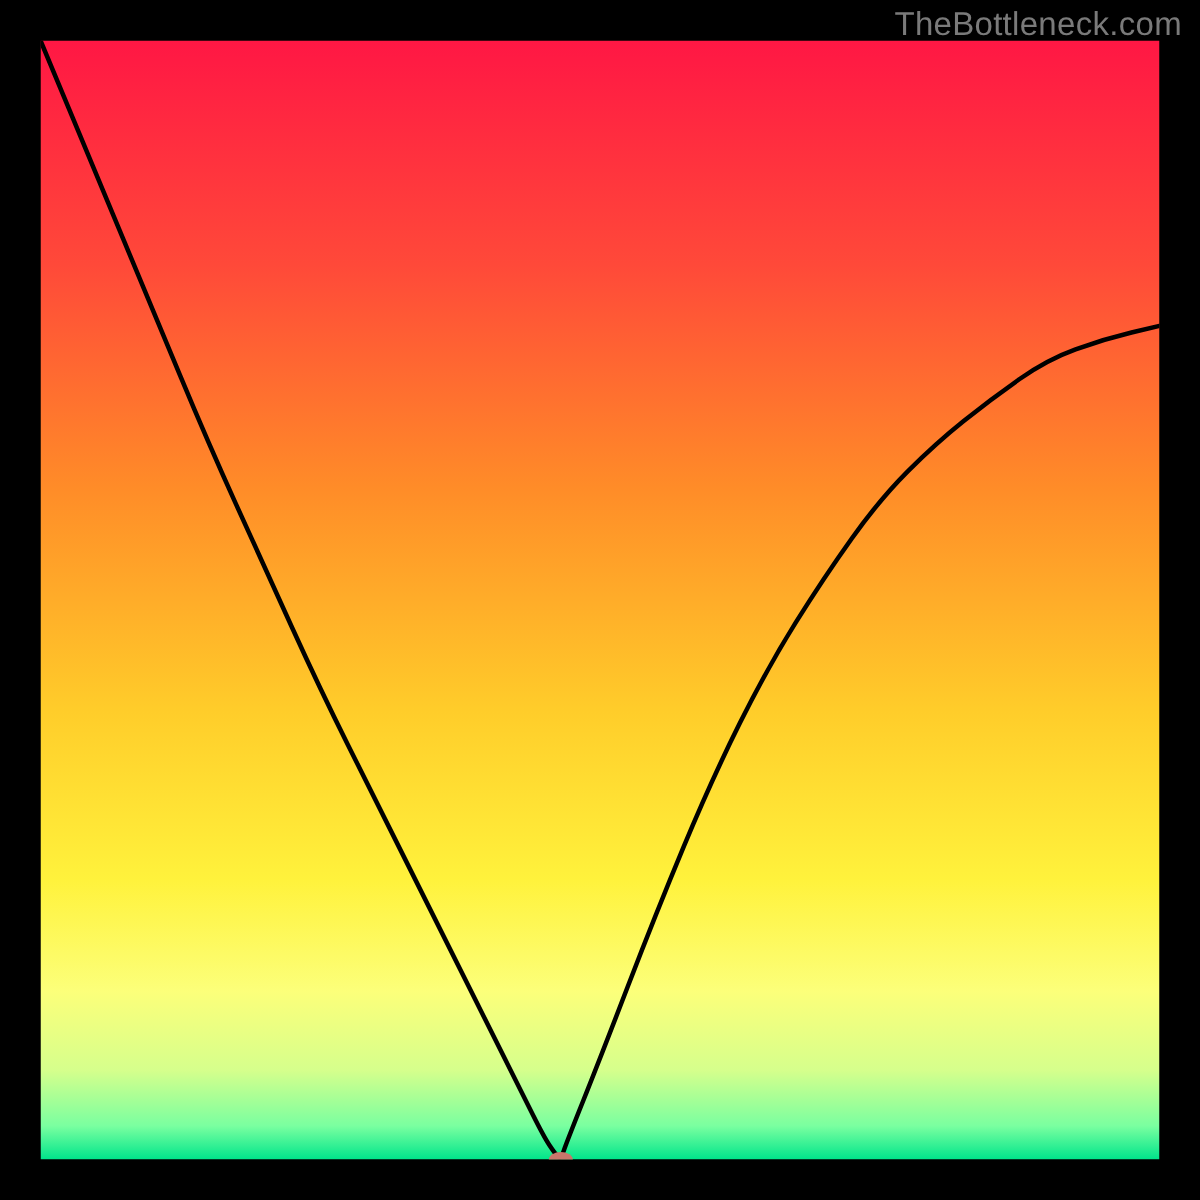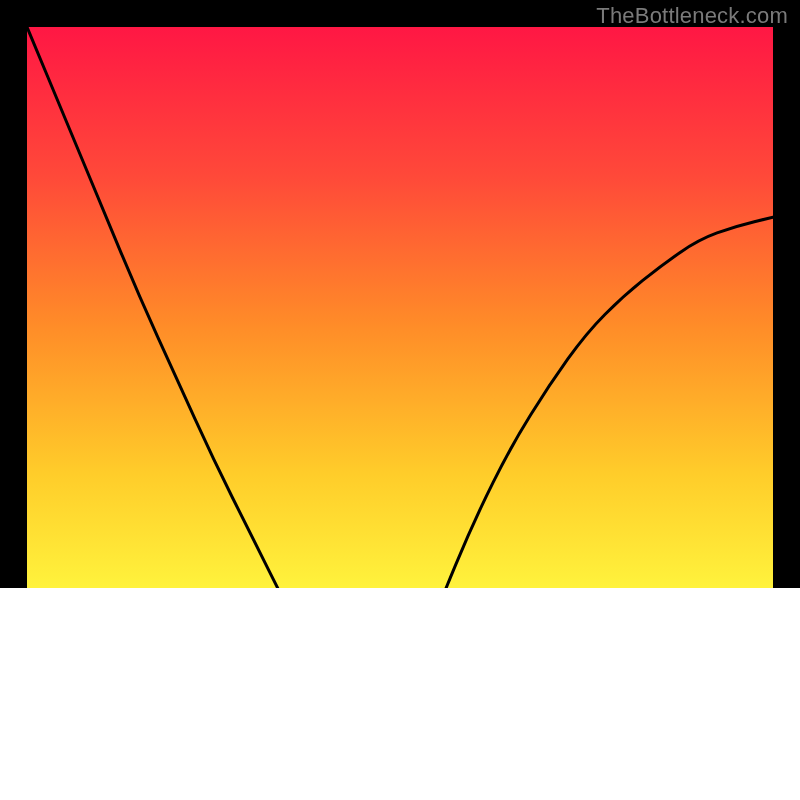--- a/index.html
+++ b/index.html
@@ -2,21 +2,21 @@
 <html><head>
 <meta charset="utf-8">
 <style>
   body {
     margin: 0;
     padding: 0;
     background: #fff;
   }
   .chart-container {
     width: 800px;
-    height: 588px;
+    height: 800px;
     position: relative;
     background: #000;
   }
   .watermark {
     position: absolute;
     top: 3px;
     right: 12px;
     color: #7a7a7a;
     font-family: Arial, Helvetica, sans-serif;
     font-size: 22px;

